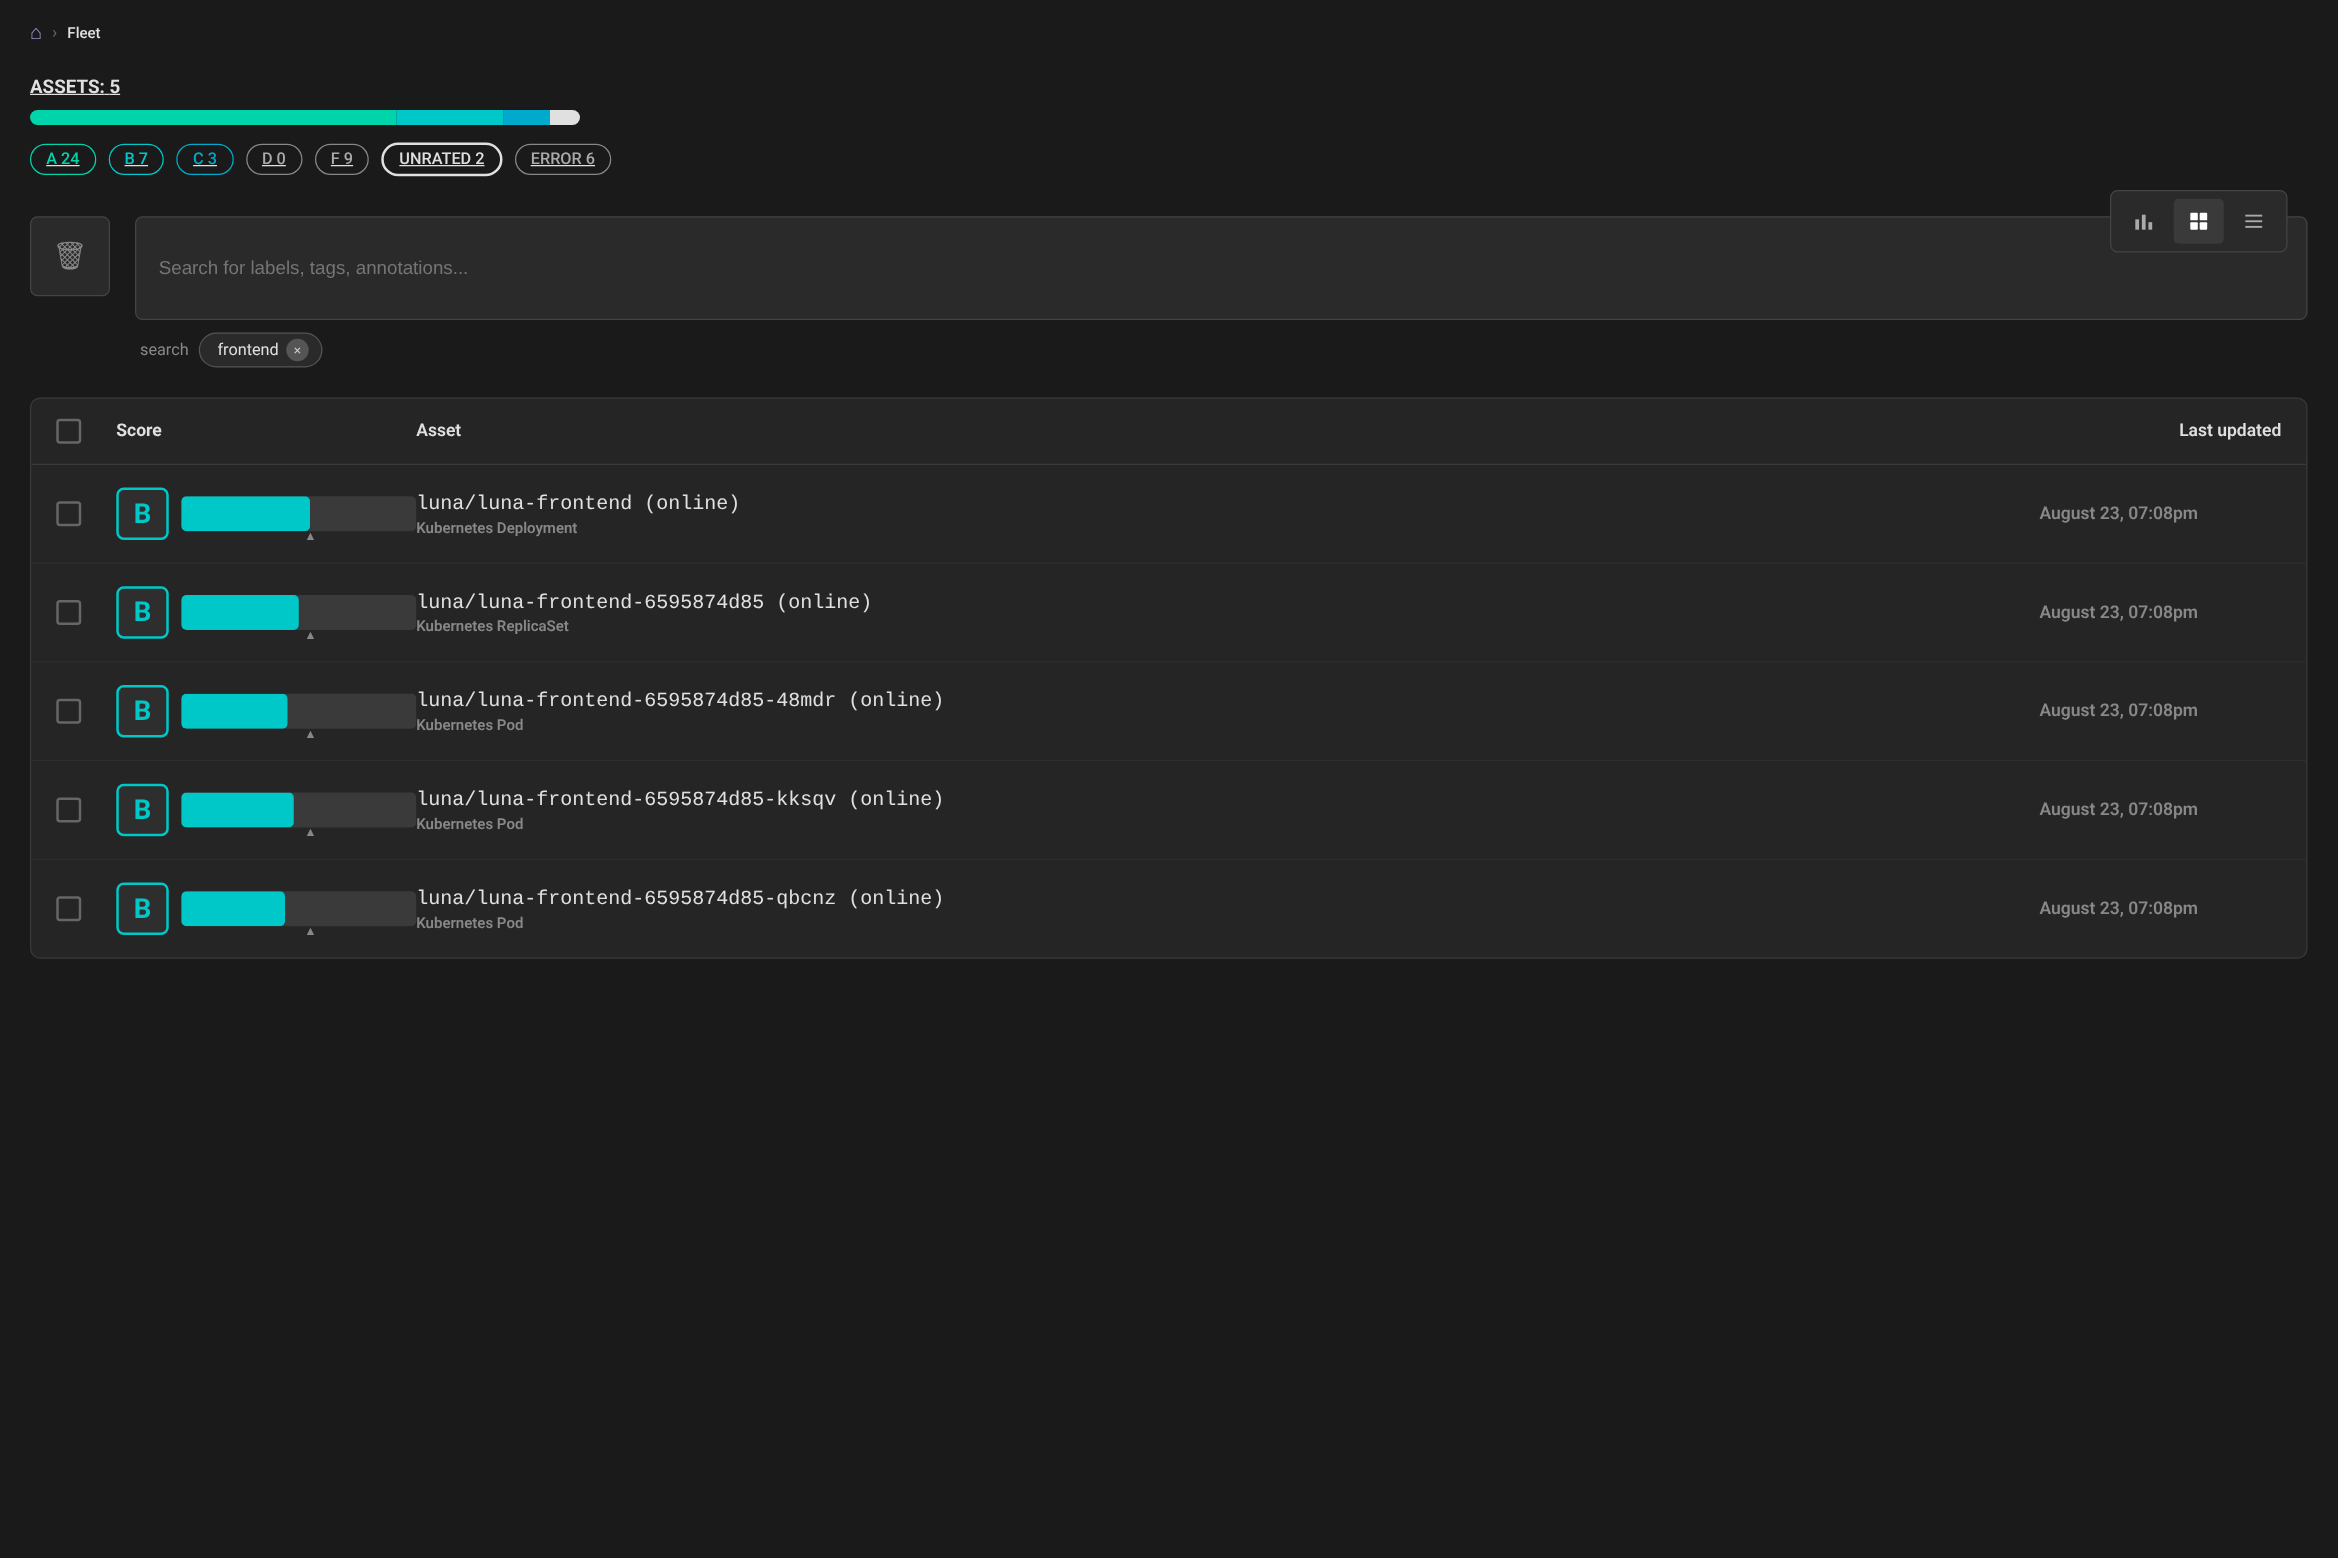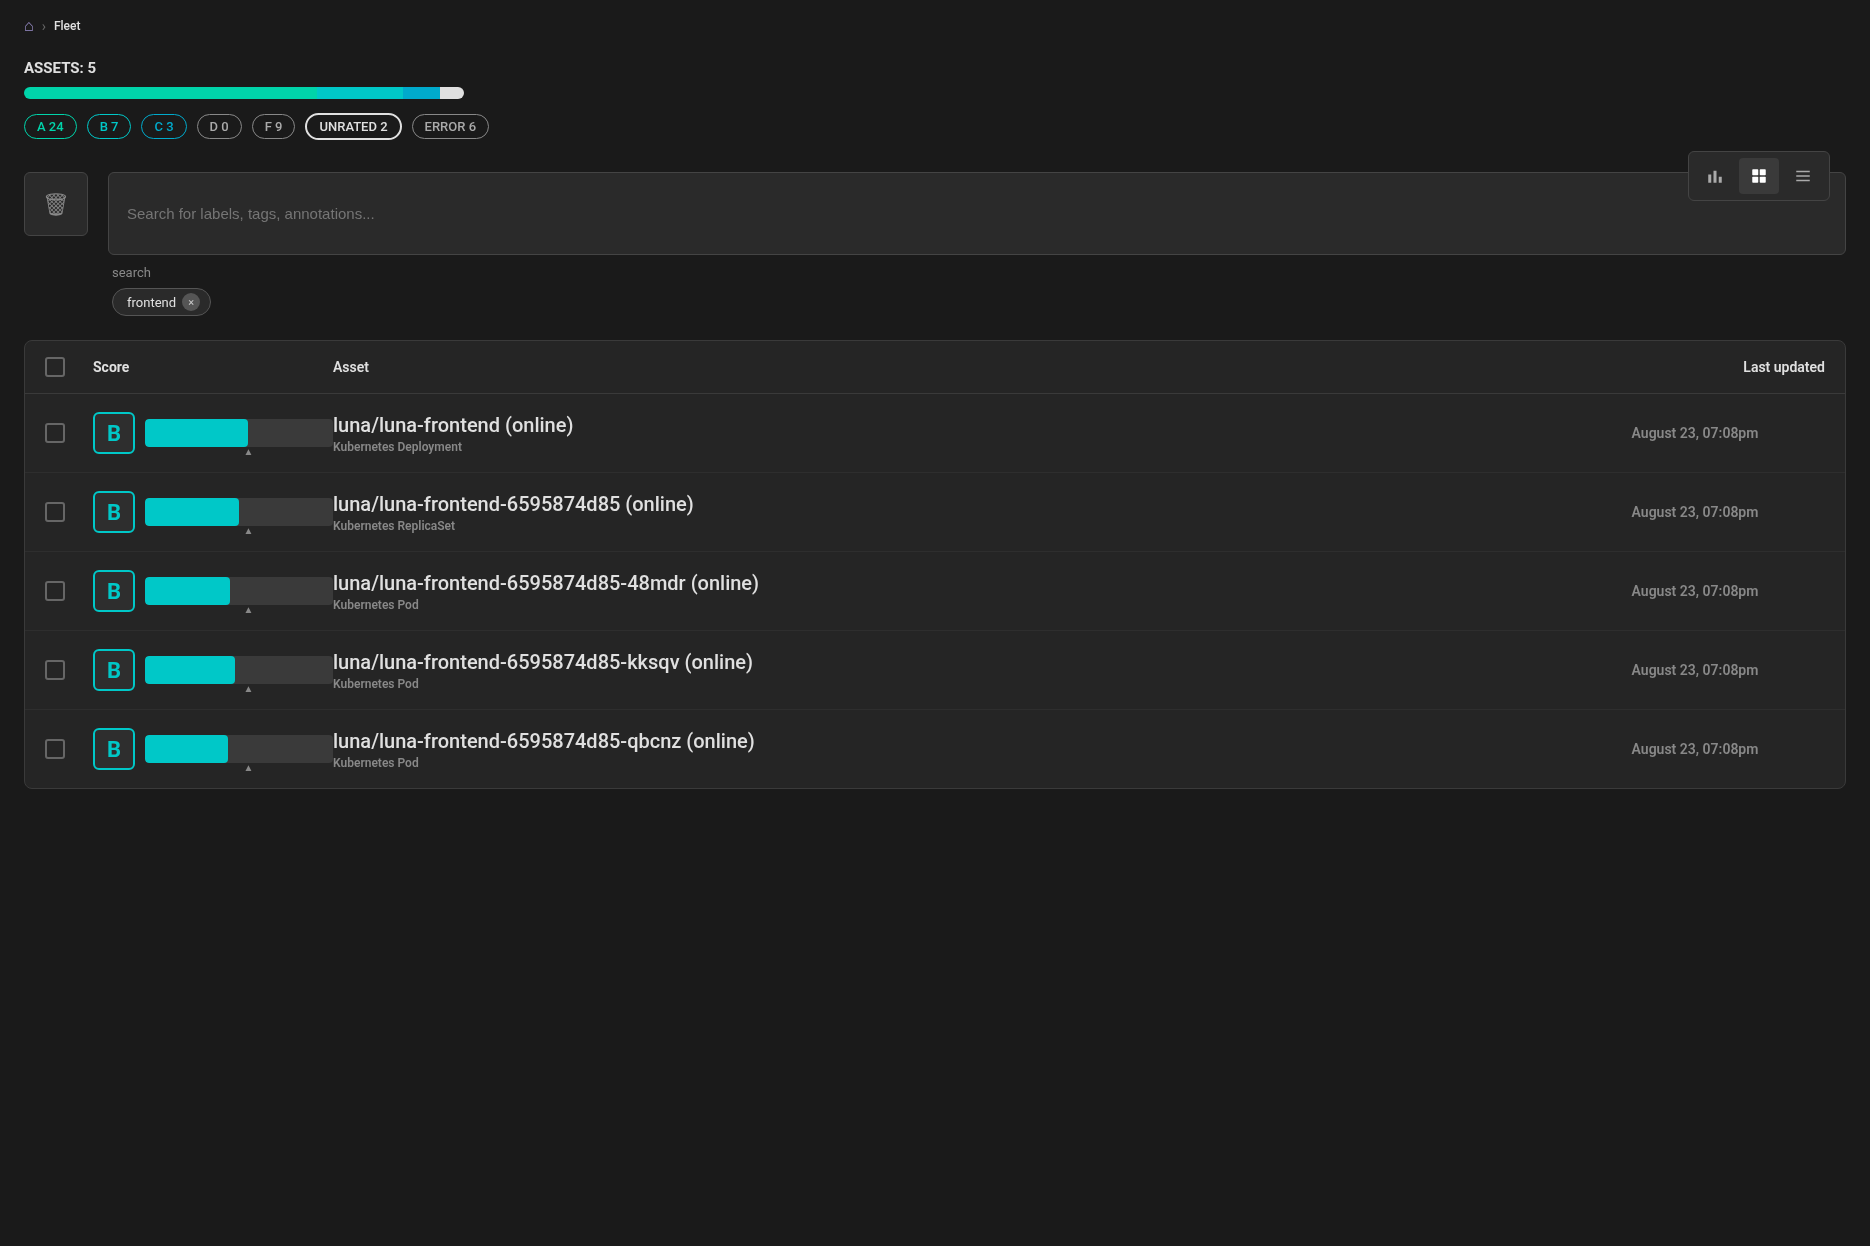--- a/index.html
+++ b/index.html
@@ -29,20 +29,21 @@
     }
 
     .breadcrumb-title {
       color: #e0e0e0;
       font-size: 12px;
       font-weight: 500;
     }
 
     .assets-section {
       padding: 8px 24px 16px;
+      text-decoration: underline;
     }
 
     .assets-label {
       font-weight: 700;
       font-size: 15px;
       color: #e0e0e0;
       margin-bottom: 10px;
     }
 
     .progress-bar-container {
@@ -195,24 +196,23 @@
       border-radius: 6px;
       padding: 32px 18px;
       font-size: 15px;
       color: #888;
       outline: none;
       margin-bottom: 10px;
     }
 
     .search-tags {
       display: flex;
-      align-items: flex-start;
+      align-items: center;
       gap: 8px;
       padding-left: 4px;
-      flex-direction: column;
     }
 
     .search-tag-label {
       color: #888;
       font-size: 13px;
     }
 
     .search-tag {
       display: flex;
       align-items: center;
@@ -356,24 +356,25 @@
       transform: translateX(-50%);
       color: #888;
       font-size: 10px;
     }
 
     .asset-cell {
       flex: 1;
     }
 
     .asset-name {
-      font-size: 20px;
+      font-size: 16px;
       color: #e0e0e0;
       font-weight: 500;
       margin-bottom: 3px;
+      font-family: Liberation Mono, monospace;
     }
 
     .asset-type {
       font-size: 12px;
       color: #888;
     }
 
     .updated-cell {
       width: 260px;
       flex-shrink: 0;

